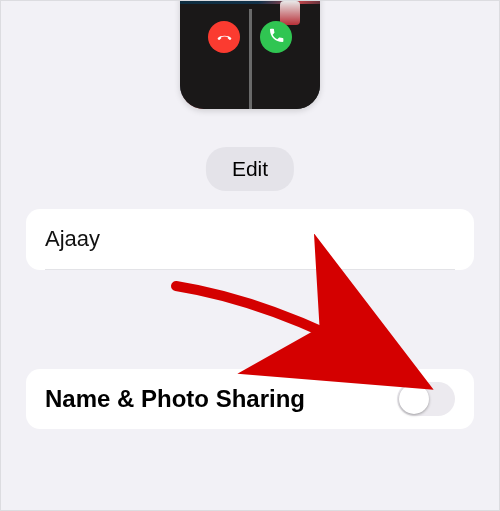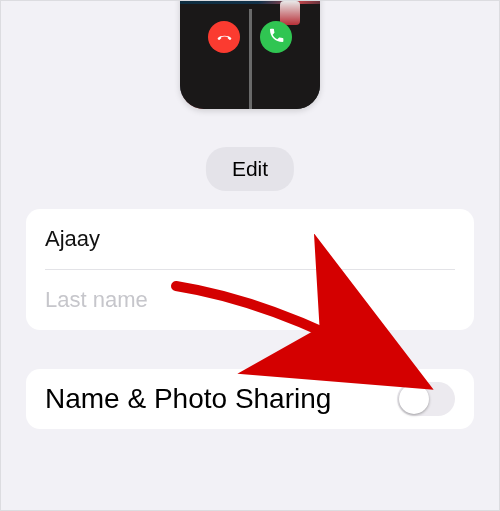--- a/index.html
+++ b/index.html
@@ -63,21 +63,21 @@
     padding:0 19px;
   }
   .name-group{top:208px}
   .share-group{top:368px}
 
   .row{display:flex;align-items:center;min-height:60px}
   .sep{border-bottom:1px solid #e3e3e7}
 
   .first-name{font-size:22px;font-weight:400;color:#111}
   .last-name{font-size:22px;font-weight:400;color:#c6c6cb}
-  .share-label{font-size:28px;font-weight:400;color:#000;flex:1}
+  .share-label{font-size:24px;font-weight:700;color:#000;flex:1}
 
   
   .toggle{
     width:58px;height:34px;border-radius:17px;
     background:#eceaef;position:relative;flex:none;
     cursor:pointer;
   }
   .toggle .knob{
     position:absolute;left:2px;top:2px;width:30px;height:30px;border-radius:50%;
     background:#fff;box-shadow:0 1px 3px rgba(0,0,0,.35);
@@ -109,23 +109,20 @@
     </span>
   </div>
 </div>
 
 <button class="edit-btn">Edit</button>
 
 <div class="group name-group">
   <div class="row sep">
     <span class="first-name">Ajaay</span>
   </div>
-  <div class="row">
-    <span class="last-name">Last name</span>
-  </div>
 </div>
 
 <div class="group share-group">
   <div class="row">
     <span class="share-label">Name &amp; Photo Sharing</span>
     <div class="toggle" aria-checked="false">
       <div class="knob"></div>
     </div>
   </div>
 </div>

